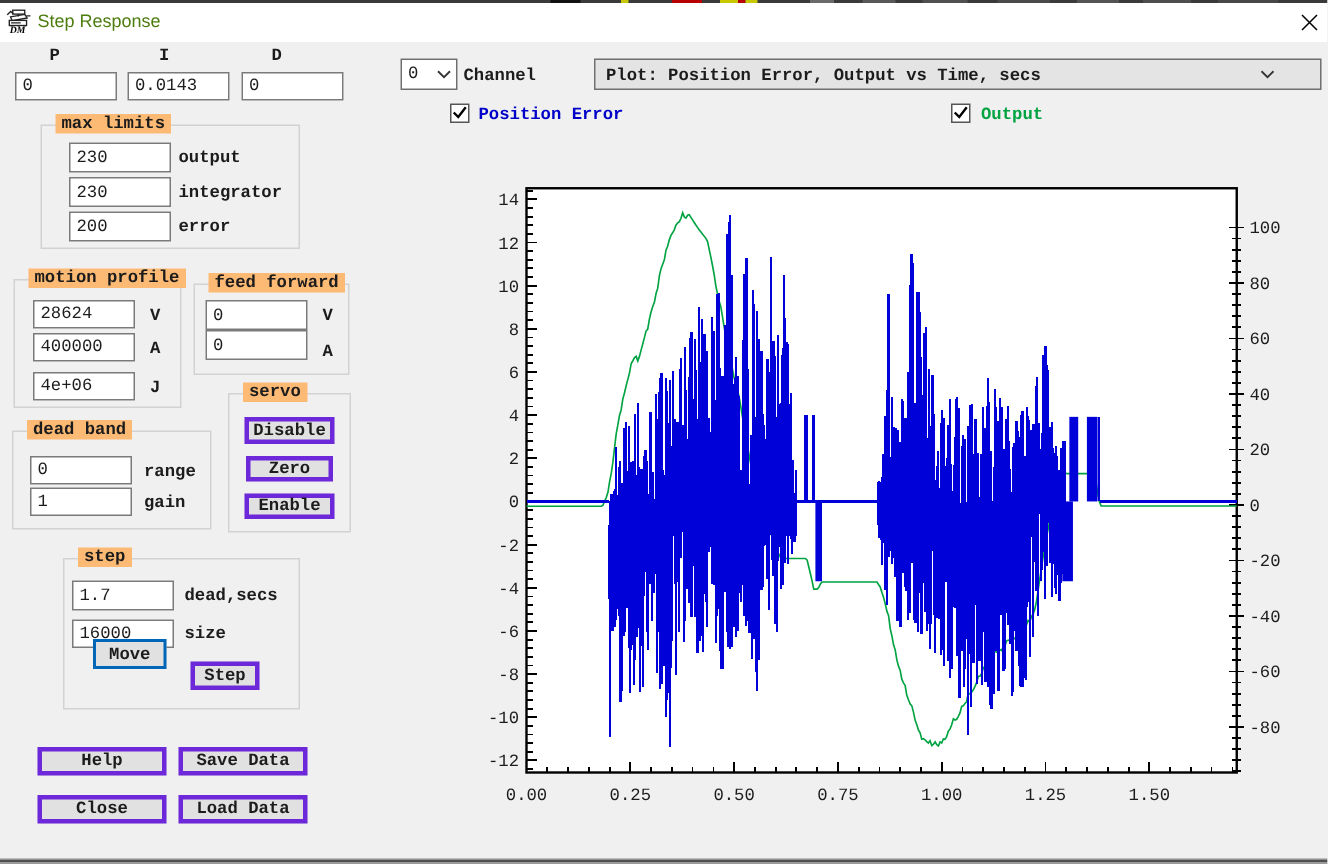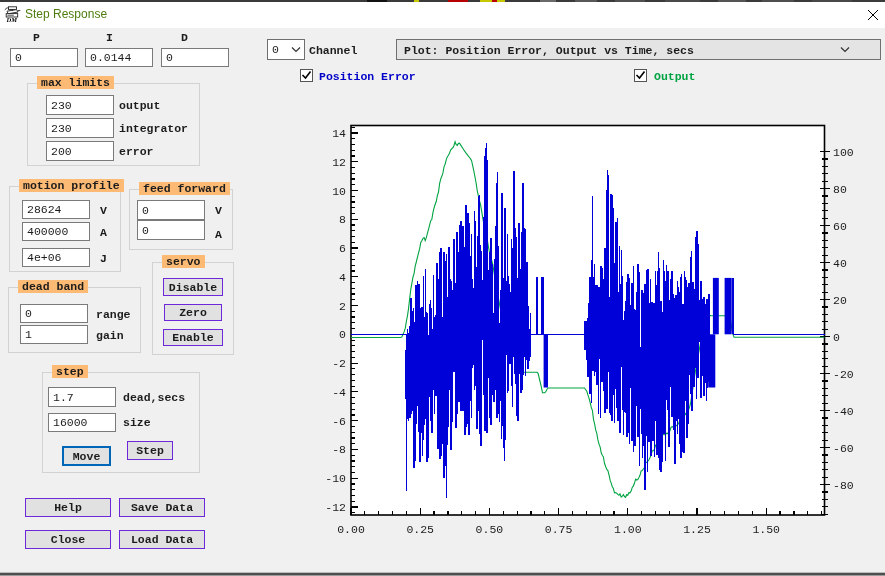--- a/index.html
+++ b/index.html
@@ -1,21 +1,21 @@
 <!DOCTYPE html>
 <html><head><meta charset="utf-8"><style>
 *{margin:0;padding:0;box-sizing:border-box}
 html,body{width:885px;height:576px;overflow:hidden}
 body{background:#f0f0f0;font-family:"Liberation Mono",monospace;position:relative}
 .ab{position:absolute}
 .lb{font:bold 11.5px "Liberation Mono",monospace;color:#1c1c1c;white-space:pre}
 .inp{position:absolute;background:#fff;border:1px solid #7a7a7a;font:11.5px "Liberation Mono",monospace;color:#1c1c1c;padding-left:4px;display:flex;align-items:center}
 .gb{position:absolute;border:1px solid #d2d2d2}
 .gb>span{position:absolute;top:-8px;left:9px;background:#fdba74;padding:0 4px;font:bold 11.5px "Liberation Mono",monospace;color:#1c1c1c;white-space:pre}
-.btn{position:absolute;background:#e1e1e1;border:1px solid #6d28d9;font:bold 11.5px "Liberation Mono",monospace;color:#1c1c1c;display:flex;align-items:center;justify-content:center}
+.btn{position:absolute;background:#e1e1e1;border:3px solid #6d28d9;font:bold 11.5px "Liberation Mono",monospace;color:#1c1c1c;display:flex;align-items:center;justify-content:center}
 .cb{position:absolute;width:13px;height:13px;background:#fff;border:1px solid #555}
 </style></head><body>
 <div class="ab" style="left:0;top:0;width:885px;height:28px;background:#fff"></div>
 <div class="ab" style="left:0;top:0;width:885px;height:2px;background:#3a3a3a"></div>
 <div class="ab" style="left:367px;top:0;width:20px;height:2px;background:#111"></div>
 <div class="ab" style="left:414px;top:0;width:5px;height:2px;background:#c8c800"></div>
 <div class="ab" style="left:448px;top:0;width:20px;height:2px;background:#b80000"></div>
 <div class="ab" style="left:480px;top:0;width:12px;height:2px;background:#c8c800"></div>
 <div class="ab" style="left:492px;top:0;width:5px;height:2px;background:#b80000"></div>
 <div class="ab" style="left:497px;top:0;width:8px;height:2px;background:#c8c800"></div>
@@ -37,21 +37,21 @@
 <text x="2.5" y="16.2" font-family="Liberation Serif,serif" font-weight="bold" font-style="italic" font-size="6.5px" fill="#000">DM</text>
 </svg>
 <div class="ab" style="left:25px;top:7px;font:12px 'Liberation Sans',sans-serif;color:#4d7c0f">Step Response</div>
 <svg class="ab" style="left:866px;top:8px" width="14" height="14" viewBox="0 0 14 14">
     <path d="M2 2L12 12M12 2L2 12" stroke="#000" stroke-width="1"></path>
   </svg>
 <div class="ab lb" style="left:33px;top:31px">P</div>
 <div class="ab lb" style="left:106px;top:31px">I</div>
 <div class="ab lb" style="left:181px;top:31px">D</div>
 <div class="inp" style="left:10px;top:48px;width:68px;height:19px">0</div>
-<div class="inp" style="left:85px;top:48px;width:68px;height:19px">0.0144</div>
+<div class="inp" style="left:85px;top:48px;width:68px;height:19px">0.0143</div>
 <div class="inp" style="left:161px;top:48px;width:68px;height:19px">0</div>
 <div class="gb" style="left:27px;top:83px;width:173px;height:83px">
     <span>max limits</span>
   </div>
 <div class="inp" style="left:46px;top:95px;width:68px;height:20px">230</div>
 <div class="inp" style="left:46px;top:118px;width:68px;height:20px">230</div>
 <div class="inp" style="left:46px;top:141px;width:68px;height:20px">200</div>
 <div class="ab lb" style="left:119px;top:99px">output</div>
 <div class="ab lb" style="left:119px;top:122px">integrator</div>
 <div class="ab lb" style="left:119px;top:145px">error</div>
@@ -84,21 +84,21 @@
 <div class="inp" style="left:20px;top:325px;width:68px;height:19px">1</div>
 <div class="ab lb" style="left:96px;top:308px">range</div>
 <div class="ab lb" style="left:96px;top:329px">gain</div>
 <div class="gb" style="left:42px;top:372px;width:158px;height:101px">
     <span>step</span>
   </div>
 <div class="inp" style="left:48px;top:387px;width:68px;height:20px">1.7</div>
 <div class="inp" style="left:48px;top:413px;width:68px;height:19px">16000</div>
 <div class="ab lb" style="left:123px;top:391px">dead,secs</div>
 <div class="ab lb" style="left:123px;top:416px">size</div>
-<div class="btn" style="left:62px;top:446px;width:49px;height:20px;border:2px solid #0067b8">Move</div>
+<div class="btn" style="left:62px;top:426px;width:49px;height:20px;border:2px solid #0067b8">Move</div>
 <div class="btn" style="left:127px;top:441px;width:46px;height:19px">Step</div>
 <div class="btn" style="left:25px;top:498px;width:86px;height:19px">Help</div>
 <div class="btn" style="left:119px;top:498px;width:86px;height:19px">Save Data</div>
 <div class="btn" style="left:25px;top:530px;width:86px;height:19px">Close</div>
 <div class="btn" style="left:119px;top:530px;width:86px;height:19px">Load Data</div>
 <div class="ab" style="left:267px;top:39px;width:38px;height:21px;background:#fff;border:1px solid #6e6e6e"></div>
 <div class="ab" style="left:272px;top:43px;font:11.5px 'Liberation Mono',monospace;color:#1c1c1c">0</div>
 <svg class="ab" style="left:291px;top:46px" width="10" height="8" viewBox="0 0 10 8">
     <path d="M1 1.5l4 4 4-4" stroke="#333" stroke-width="1.2" fill="none"></path>
   </svg>

